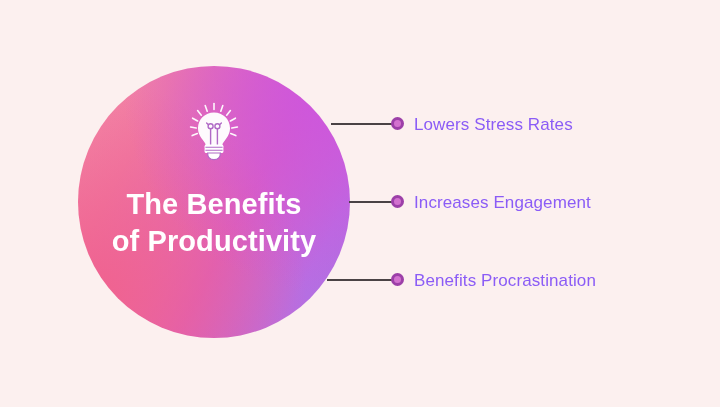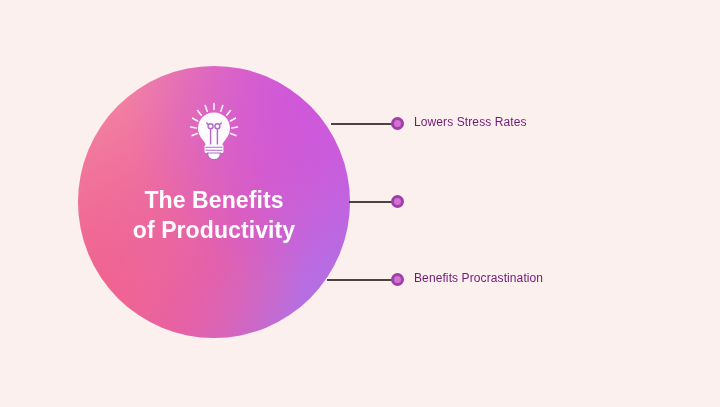--- a/index.html
+++ b/index.html
@@ -45,21 +45,21 @@
     width: 56px;
     height: 62px;
     display: block;
   }
 
   .center-title {
     margin-top: 22px;
     width: 100%;
     text-align: center;
     color: #ffffff;
-    font-size: 23px;
+    font-size: 29px;
     font-weight: bold;
     line-height: 1.29;
     letter-spacing: 0.1px;
     white-space: pre-line;
   }
 
   
   .connector {
     position: absolute;
     height: 2px;
@@ -72,22 +72,22 @@
     height: 13px;
     border-radius: 50%;
     background: #d271cf;
     border: 3px solid #9c3fa8;
     box-sizing: border-box;
   }
 
   
   .branch-label {
     position: absolute;
-    color: #701a75;
-    font-size: 12px;
+    color: #8b5cf6;
+    font-size: 17px;
     font-weight: normal;
     letter-spacing: 0.1px;
     white-space: nowrap;
     line-height: 1;
   }
 </style>
 </head>
 <body>
 
 <div id="infographic">
@@ -133,18 +133,19 @@
     <div class="center-title">The Benefits
 of Productivity</div>
   </div>
 
   <div class="connector" style="left:331px; top:123px; width:62px;"></div>
   <div class="node-dot" style="left:391px; top:117px;"></div>
   <div class="branch-label" style="left:414px; top:116px;">Lowers Stress Rates</div>
 
   <div class="connector" style="left:349px; top:201px; width:44px;"></div>
   <div class="node-dot" style="left:391px; top:195px;"></div>
+  <div class="branch-label" style="left:414px; top:194px;">Increases Engagement</div>
 
   <div class="connector" style="left:327px; top:279px; width:66px;"></div>
   <div class="node-dot" style="left:391px; top:273px;"></div>
   <div class="branch-label" style="left:414px; top:272px;">Benefits Procrastination</div>
 
 </div>
 
 </body></html>

